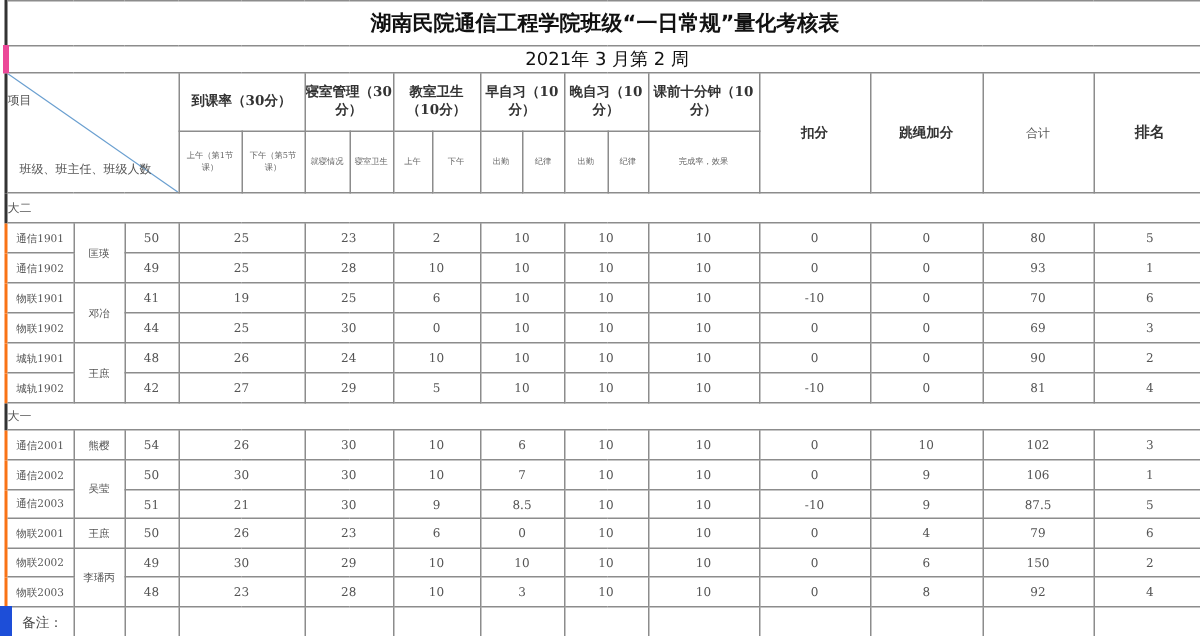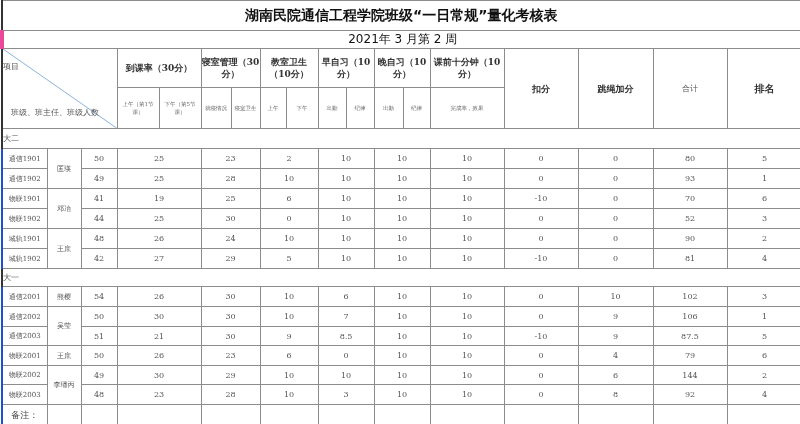--- a/index.html
+++ b/index.html
@@ -13,24 +13,24 @@
   .week-cell { font-family: "DejaVu Sans", "Liberation Sans", sans-serif; font-weight: normal;
                font-size: 12px; color: #111; border-left: 4px solid #ec4899; }
   .hdr { font-weight: bold; font-size: 9px; color: #333; white-space: normal; line-height: 12px; }
   .hdr-light { font-size: 8px; color: #555; font-weight: normal; text-align: center; }
   .sub { font-size: 5.5px; color: #666; white-space: normal; line-height: 8px; }
   .diag { position: relative; border-left: 2px solid #333; }
   .diag svg { position: absolute; left: 0; top: 0; width: 100%; height: 100%; }
   .diag .top { position: absolute; left: 0; right: 0; top: 12px; text-align: left; font-size: 8px; color: #555; }
   .diag .bot { position: absolute; left: 8px; bottom: 10px; font-size: 8px; color: #555; }
   .section { text-align: left; font-size: 8px; color: #555; border-left: 2px solid #333; }
-  .cls { font-size: 7px; color: #555; border-left: 2px solid #1d4ed8; }
+  .cls { font-size: 7px; color: #555; border-left: 2px solid #f97316; }
   .tch { font-size: 7px; color: #555; }
   .num { font-size: 8px; color: #555; }
-  .note { font-size: 9px; color: #444; border-left: 2px solid #1d4ed8; }
+  .note { font-size: 9px; color: #444; border-left: 8px solid #1d4ed8; }
 </style>
 </head>
 <body>
 
 <table>
   <colgroup>
     <col style="width:45px">
       <col style="width:34px">
       <col style="width:36px">
     <col style="width:42px">
@@ -142,21 +142,21 @@
     <td class="cls">物联1902</td>
     <td class="num">44</td>
     <td colspan="2" class="num">25</td>
     <td colspan="2" class="num">30</td>
     <td colspan="2" class="num">0</td>
     <td colspan="2" class="num">10</td>
     <td colspan="2" class="num">10</td>
     <td class="num">10</td>
     <td class="num">0</td>
     <td class="num">0</td>
-    <td class="num">52</td>
+    <td class="num">69</td>
     <td class="num">3</td>
   </tr>
   <tr style="height:20px">
     <td class="cls">城轨1901</td>
     <td rowspan="2" class="tch">王庶</td>
     <td class="num">48</td>
     <td colspan="2" class="num">26</td>
     <td colspan="2" class="num">24</td>
     <td colspan="2" class="num">10</td>
     <td colspan="2" class="num">10</td>
@@ -249,21 +249,21 @@
     <td rowspan="2" class="tch">李璠丙</td>
     <td class="num">49</td>
     <td colspan="2" class="num">30</td>
     <td colspan="2" class="num">29</td>
     <td colspan="2" class="num">10</td>
     <td colspan="2" class="num">10</td>
     <td colspan="2" class="num">10</td>
     <td class="num">10</td>
     <td class="num">0</td>
     <td class="num">6</td>
-    <td class="num">144</td>
+    <td class="num">150</td>
     <td class="num">2</td>
   </tr>
   <tr style="height:20px">
     <td class="cls">物联2003</td>
     <td class="num">48</td>
     <td colspan="2" class="num">23</td>
     <td colspan="2" class="num">28</td>
     <td colspan="2" class="num">10</td>
     <td colspan="2" class="num">3</td>
     <td colspan="2" class="num">10</td>

